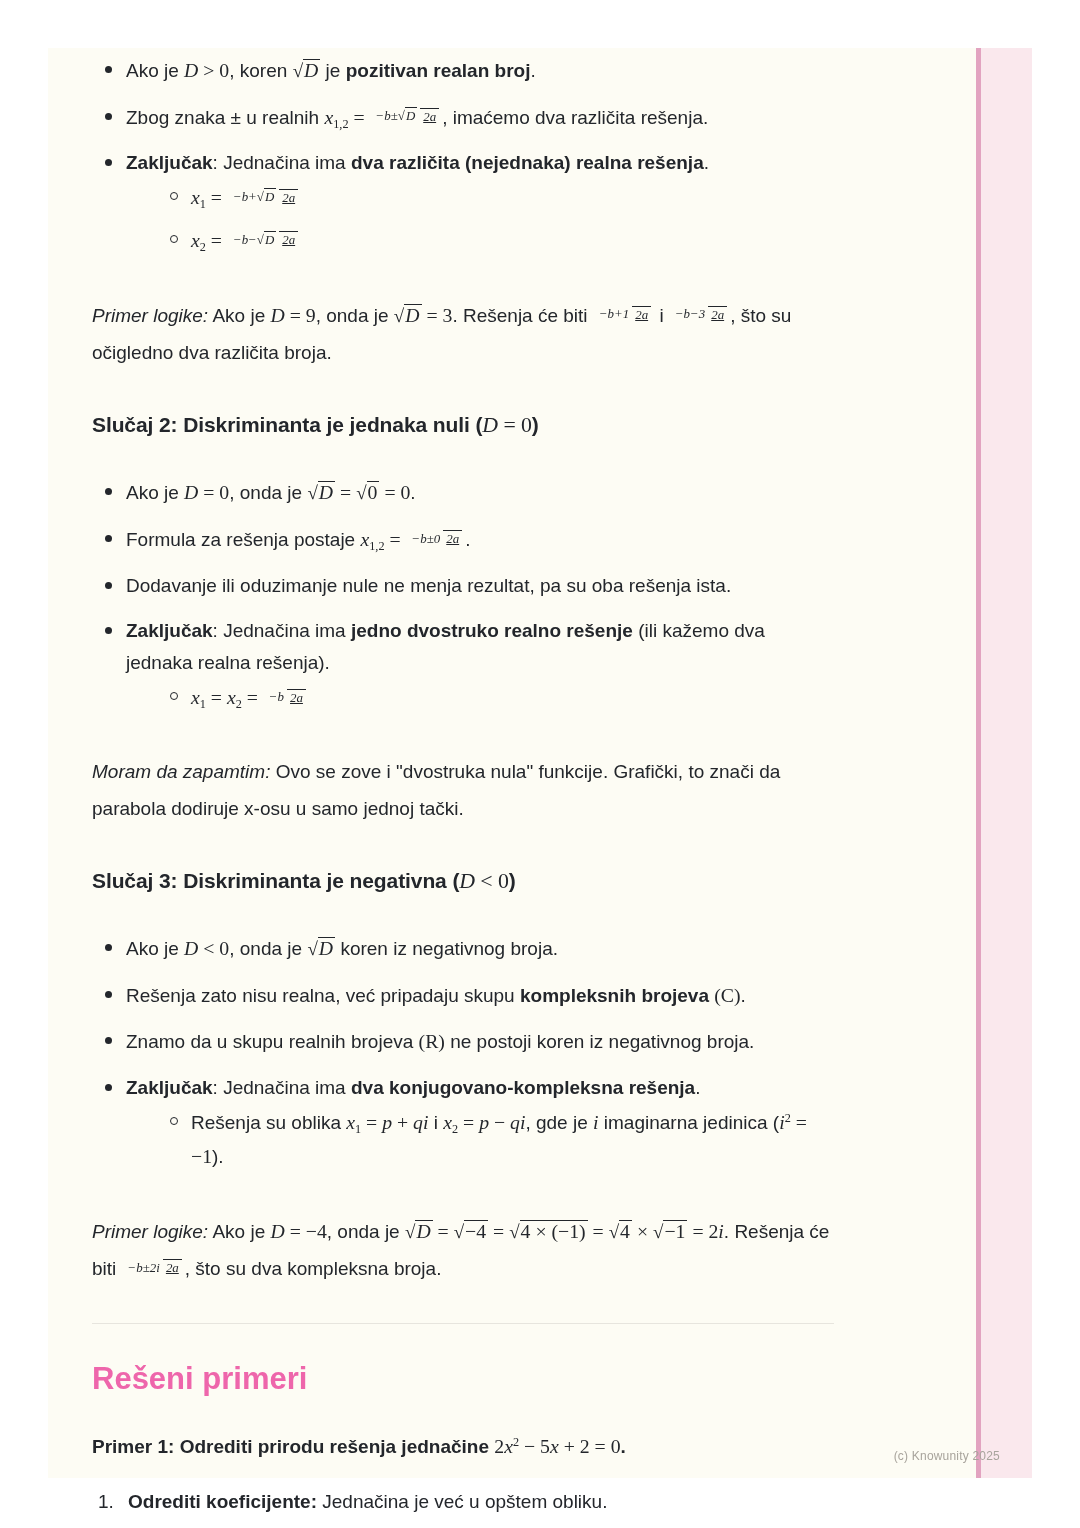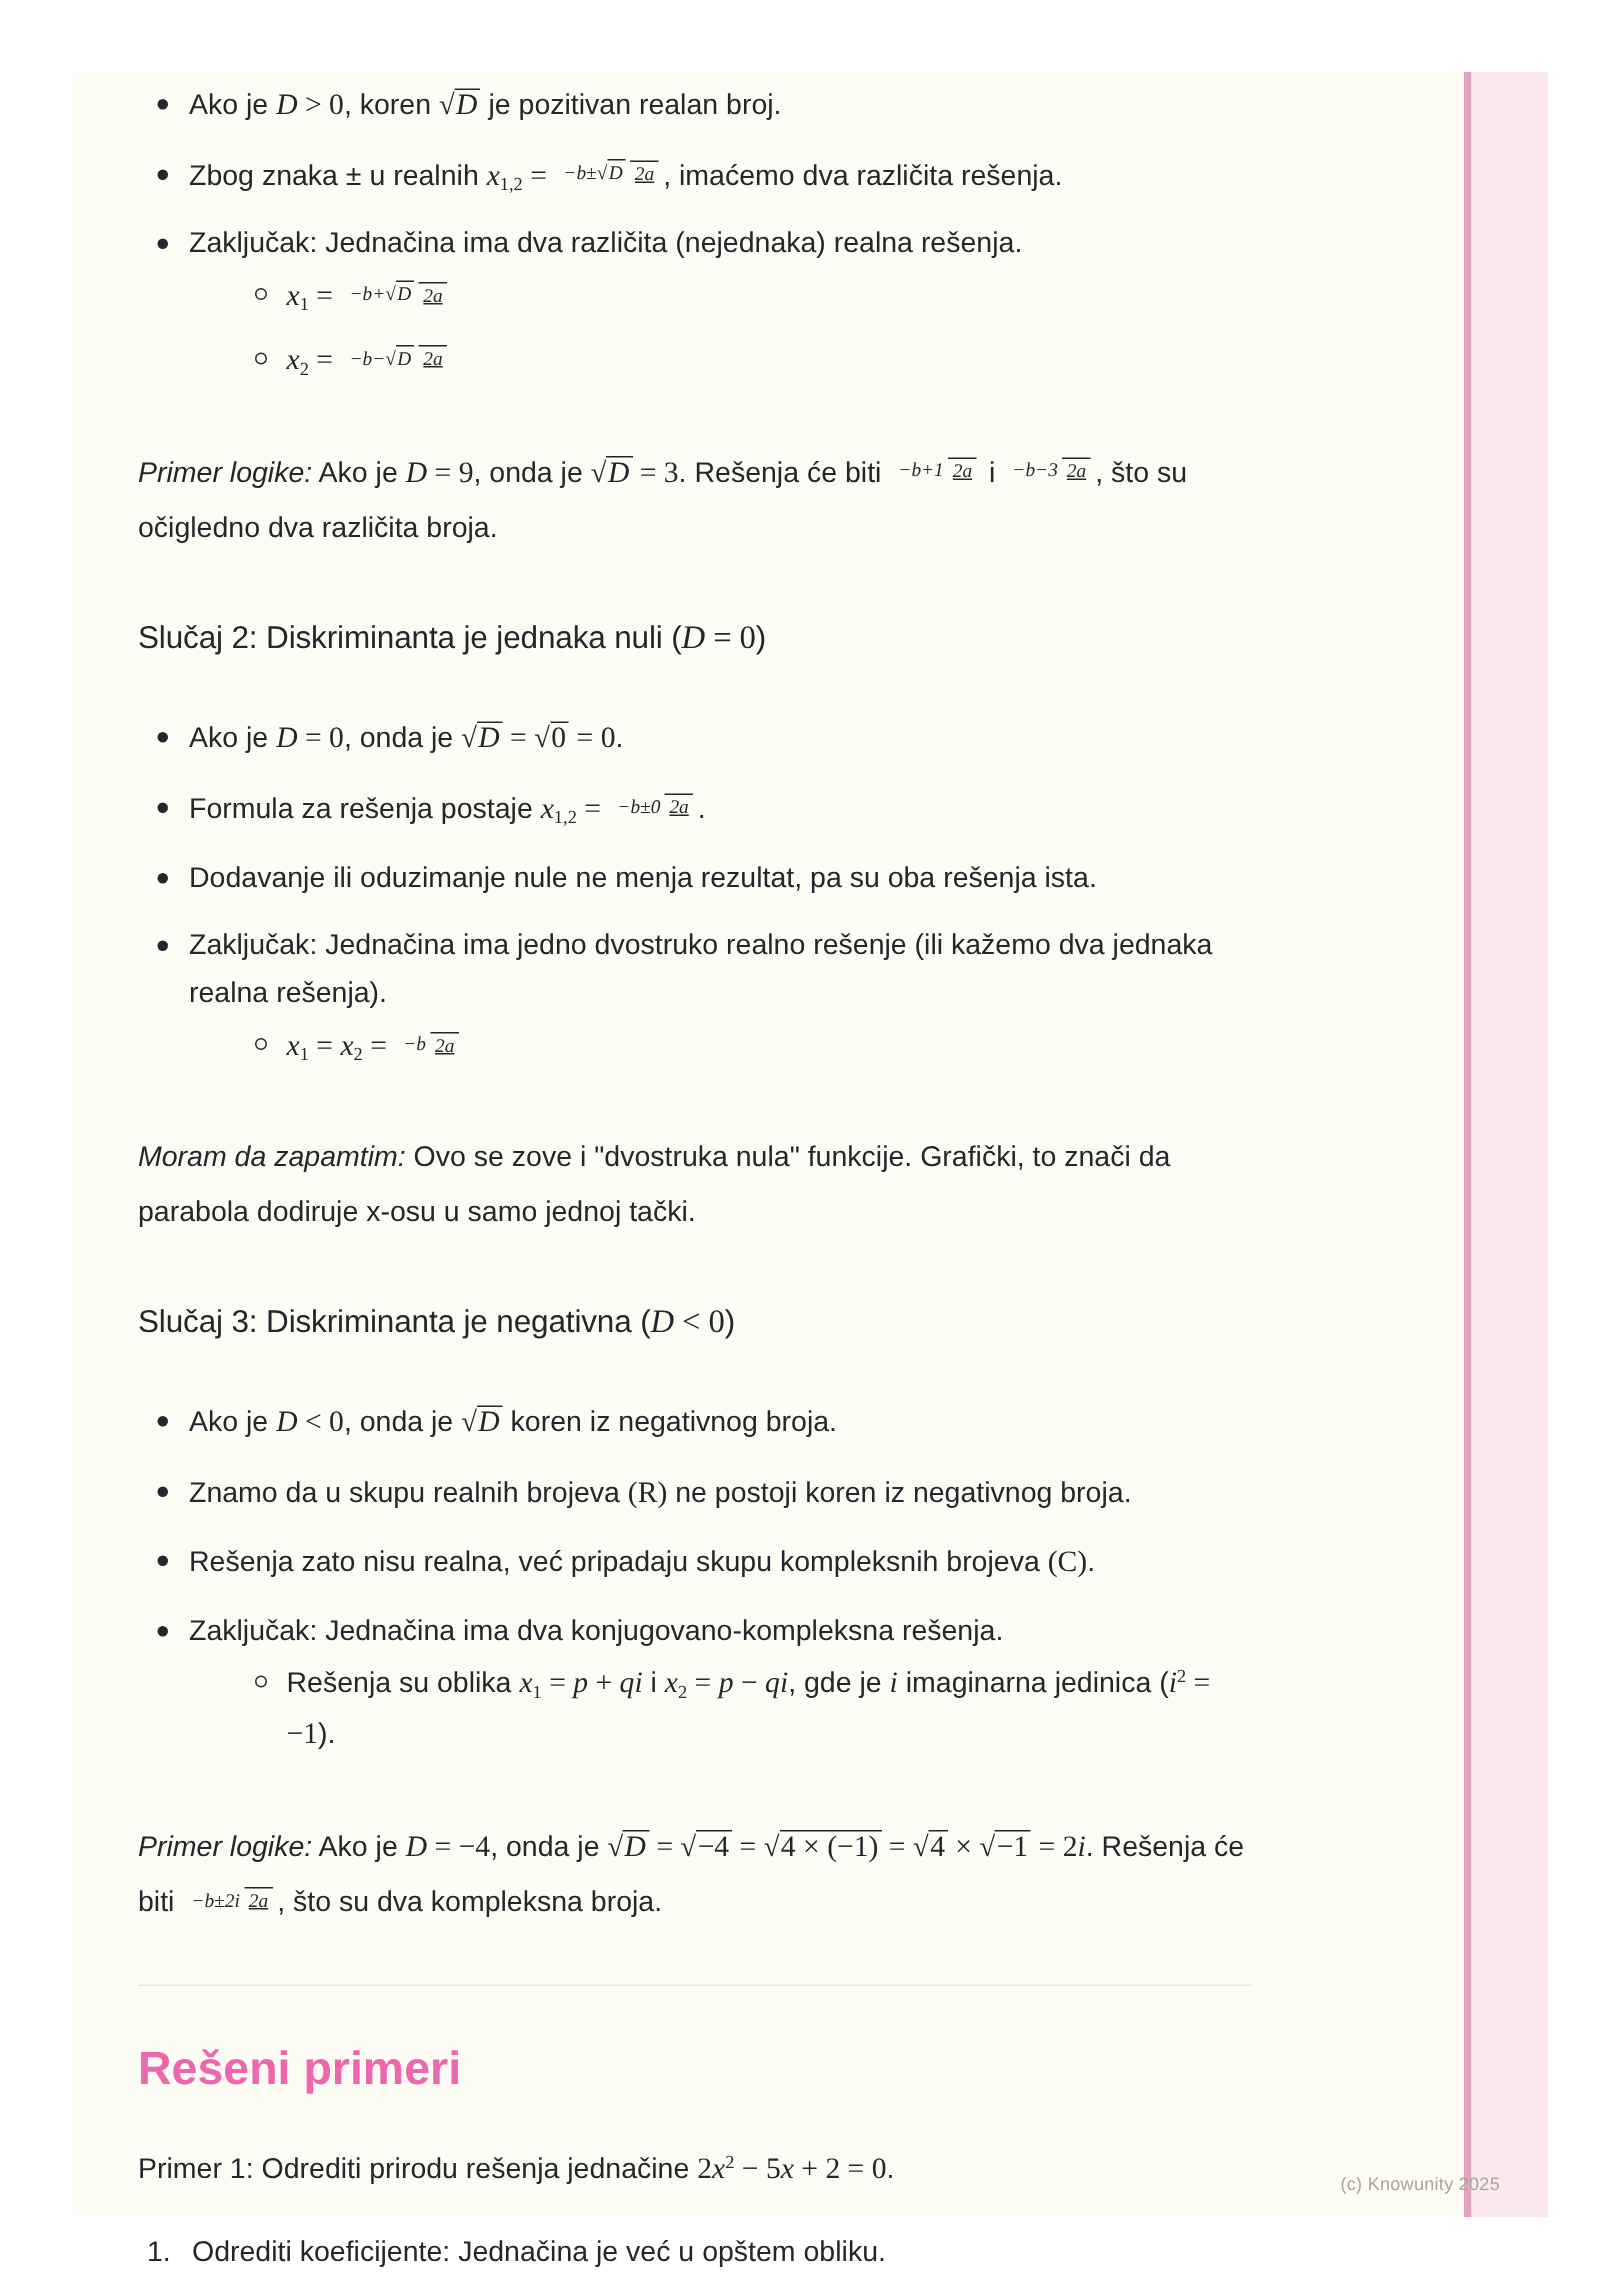--- a/index.html
+++ b/index.html
@@ -28,21 +28,21 @@
   .h3{font-size:21px;font-weight:700;margin:0 0 32px 0;letter-spacing:-0.1px;}
   .h3 .mi,.h3 .mn{font-weight:400;}
   .h2{font-size:31px;font-weight:700;color:var(--accent,#EE66AB);margin:37px 0 0 0;line-height:1.15;}
   .lead{font-weight:700;margin:33px 0 0 0;}
   .lead .mi,.lead .mn{font-weight:400;}
   .divider{border-top:1px solid #E7E5DE;height:0;margin:0;}
   .ol{margin:23px 0 0 0;}
   .oli{position:relative;padding-left:36px;}
   .oli>.num{position:absolute;left:6px;}
   
-  .b{font-weight:400;}
+  .b{font-weight:700;}
   .i{font-style:italic;}
   .mi,.mn{font-family:"Liberation Serif",serif;font-size:1.04em;font-weight:400;}
   .mi{font-style:italic;}
   sub,sup{font-family:"Liberation Serif",serif;font-style:normal;font-size:0.62em;line-height:0;}
   sub{vertical-align:-0.3em;}
   sup{vertical-align:0.55em;}
   .sqrt{font-family:"Liberation Serif",serif;font-style:normal;white-space:nowrap;}
   .sqrt>.rad{border-top:1.4px solid var(--text,#23262B);padding:0 2px 0 1px;}
   .frac{
     display:inline-flex;align-items:center;
@@ -99,22 +99,22 @@
             <div class="li circle"><span class="dot"></span><span class="txt"><span class="mi">x<sub>1</sub></span><span class="mn"> = </span><span class="mi">x<sub>2</sub></span><span class="mn"> = </span><span class="frac">
                   <span class="num"><span class="mi">−b</span></span>
                   <span class="den"><span class="mi">2a</span></span>
                 </span></span></div>
           </div></div>
       </div>
       <p class="block note"><span class="i">Moram da zapamtim:</span><span> Ovo se zove i "dvostruka nula" funkcije. Grafički, to znači da parabola dodiruje x-osu u samo jednoj tački.</span></p>
       <div class="block h3"><span class="b">Slučaj 3: Diskriminanta je negativna (</span><span class="mi">D</span><span class="mn"> &lt; 0</span><span class="b">)</span></div>
       <div class="block blist">
         <div class="li"><span class="dot"></span><span class="txt"><span>Ako je </span><span class="mi">D</span><span class="mn"> &lt; 0</span><span>, onda je </span><span class="sqrt">√<span class="rad"><span class="mi">D</span></span></span><span> koren iz negativnog broja.</span></span></div>
+        <div class="li"><span class="dot"></span><span class="txt"><span>Rešenja zato nisu realna, već pripadaju skupu </span><span class="b">kompleksnih brojeva</span><span> </span><span class="mn">(C)</span><span>.</span></span></div>
         <div class="li"><span class="dot"></span><span class="txt"><span>Znamo da u skupu realnih brojeva </span><span class="mn">(R)</span><span> ne postoji koren iz negativnog broja.</span></span></div>
-        <div class="li"><span class="dot"></span><span class="txt"><span>Rešenja zato nisu realna, već pripadaju skupu </span><span class="b">kompleksnih brojeva</span><span> </span><span class="mn">(C)</span><span>.</span></span></div>
         <div class="li"><span class="dot"></span><span class="txt"><span class="b">Zaključak</span><span>: Jednačina ima </span><span class="b">dva konjugovano-kompleksna rešenja</span><span>.</span></span><div class="sublist">
             <div class="li circle"><span class="dot"></span><span class="txt"><span>Rešenja su oblika </span><span class="mi">x<sub>1</sub></span><span class="mn"> = </span><span class="mi">p</span><span class="mn"> + </span><span class="mi">qi</span><span> i </span><span class="mi">x<sub>2</sub></span><span class="mn"> = </span><span class="mi">p</span><span class="mn"> − </span><span class="mi">qi</span><span>, gde je </span><span class="mi">i</span><span> imaginarna jedinica (</span><span class="mi">i<sup>2</sup></span><span class="mn"> = −1</span><span>).</span></span></div>
           </div></div>
       </div>
       <p class="block note"><span class="i">Primer logike:</span><span> Ako je </span><span class="mi">D</span><span class="mn"> = −4</span><span>, onda je </span><span class="sqrt">√<span class="rad"><span class="mi">D</span></span></span><span class="mn"> = </span><span class="sqrt">√<span class="rad"><span class="mn">−4</span></span></span><span class="mn"> = </span><span class="sqrt">√<span class="rad"><span class="mn">4 × (−1)</span></span></span><span class="mn"> = </span><span class="sqrt">√<span class="rad"><span class="mn">4</span></span></span><span class="mn"> × </span><span class="sqrt">√<span class="rad"><span class="mn">−1</span></span></span><span class="mn"> = 2</span><span class="mi">i</span><span>. Rešenja će biti </span><span class="frac">
           <span class="num"><span class="mi">−b±2i</span></span>
           <span class="den"><span class="mi">2a</span></span>
         </span><span>, što su dva kompleksna broja.</span></p>
       <div class="block divider"></div>
       <div class="block h2">Rešeni primeri</div>

